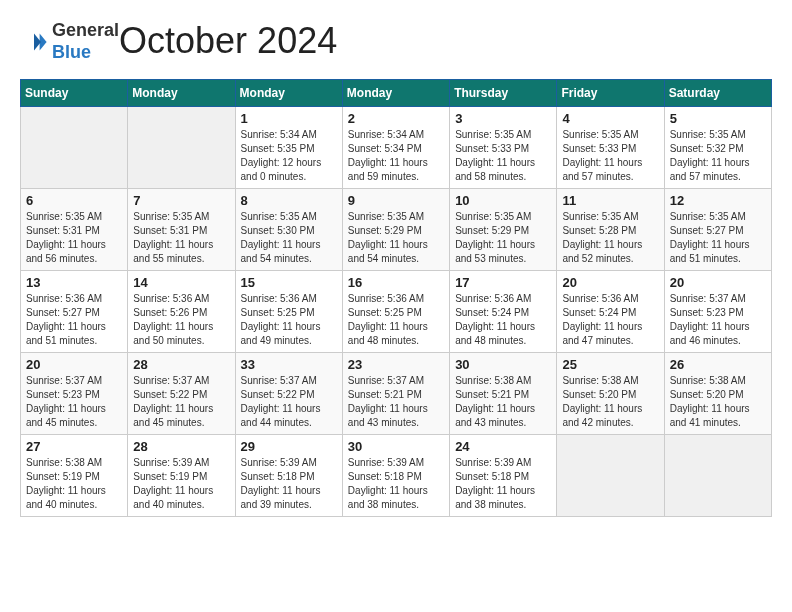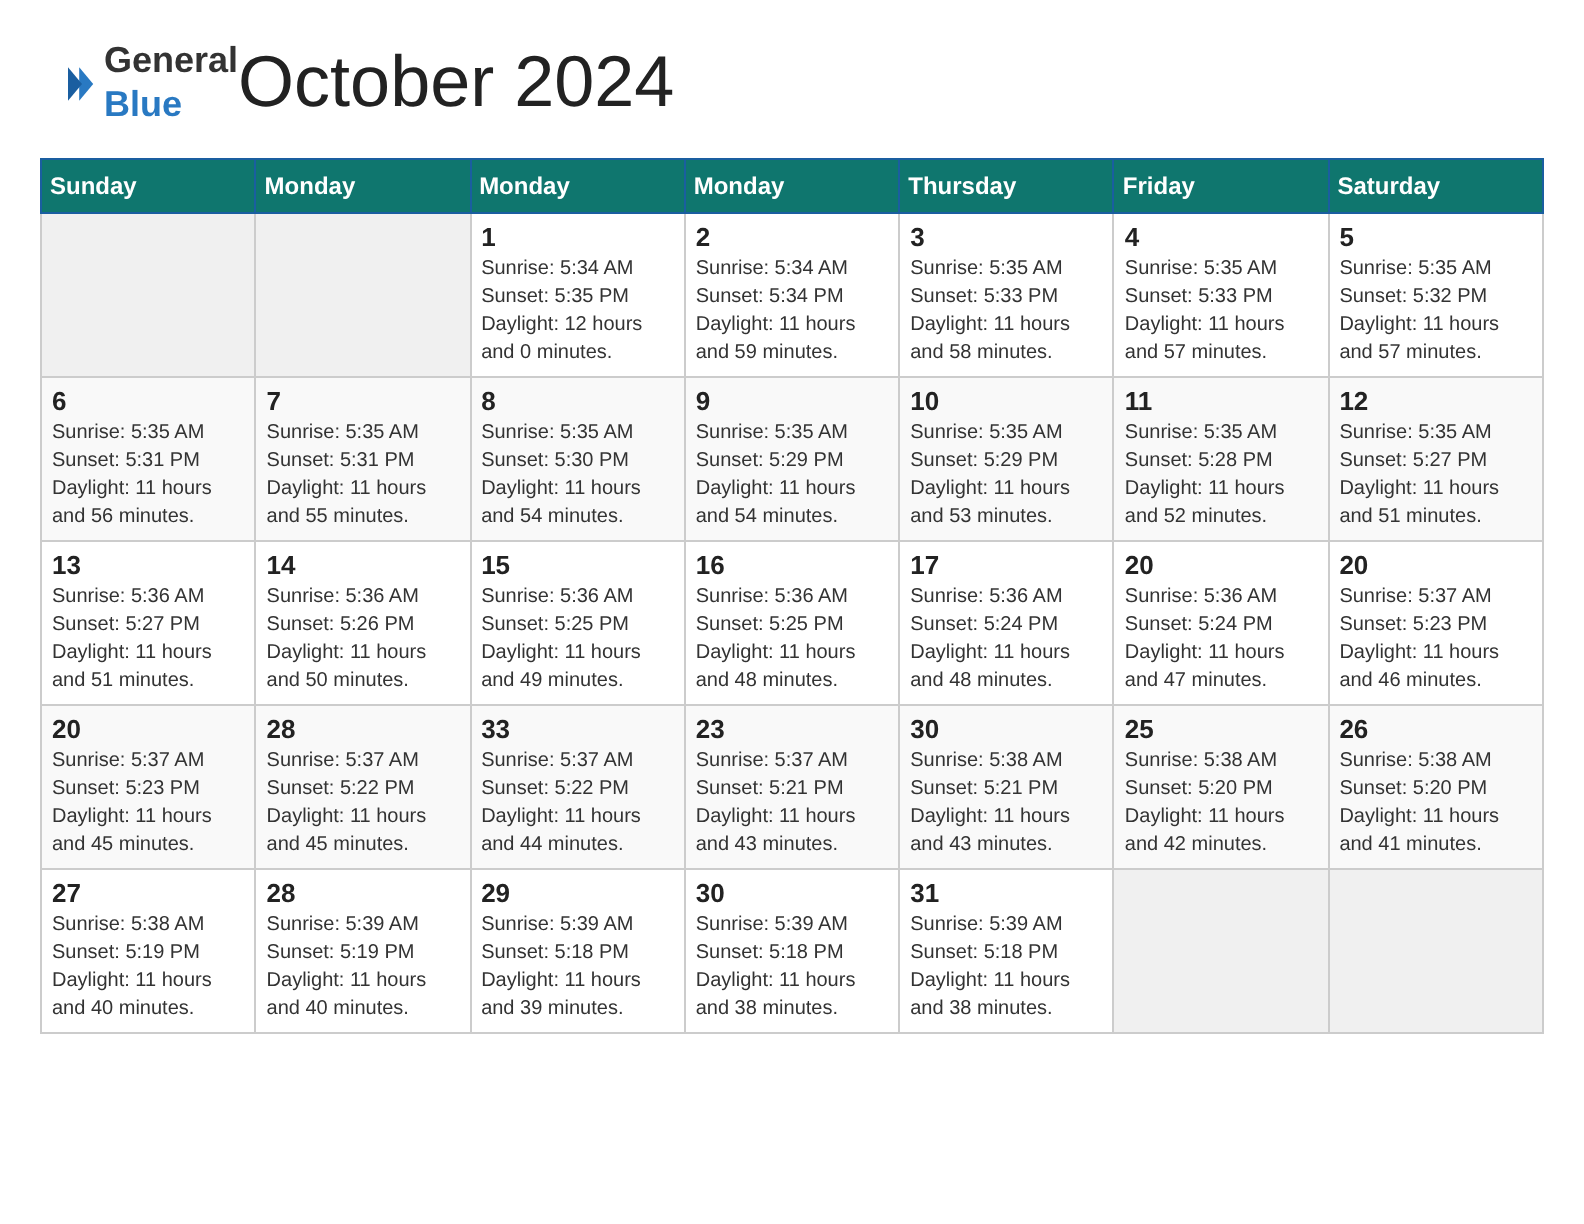--- a/index.html
+++ b/index.html
@@ -327,21 +327,21 @@
 and 39 minutes.</div>
         </td>
         <td>
           <div class="day-num">30</div>
           <div class="day-info" style="white-space: pre-line;">Sunrise: 5:39 AM
 Sunset: 5:18 PM
 Daylight: 11 hours
 and 38 minutes.</div>
         </td>
         <td>
-          <div class="day-num">31</div>
+          <div class="day-num">24</div>
           <div class="day-info" style="white-space: pre-line;">Sunrise: 5:39 AM
 Sunset: 5:18 PM
 Daylight: 11 hours
 and 38 minutes.</div>
         </td>
         <td class="empty-cell"></td>
         <td class="empty-cell"></td>
       </tr>
     </tbody>
 </table>

